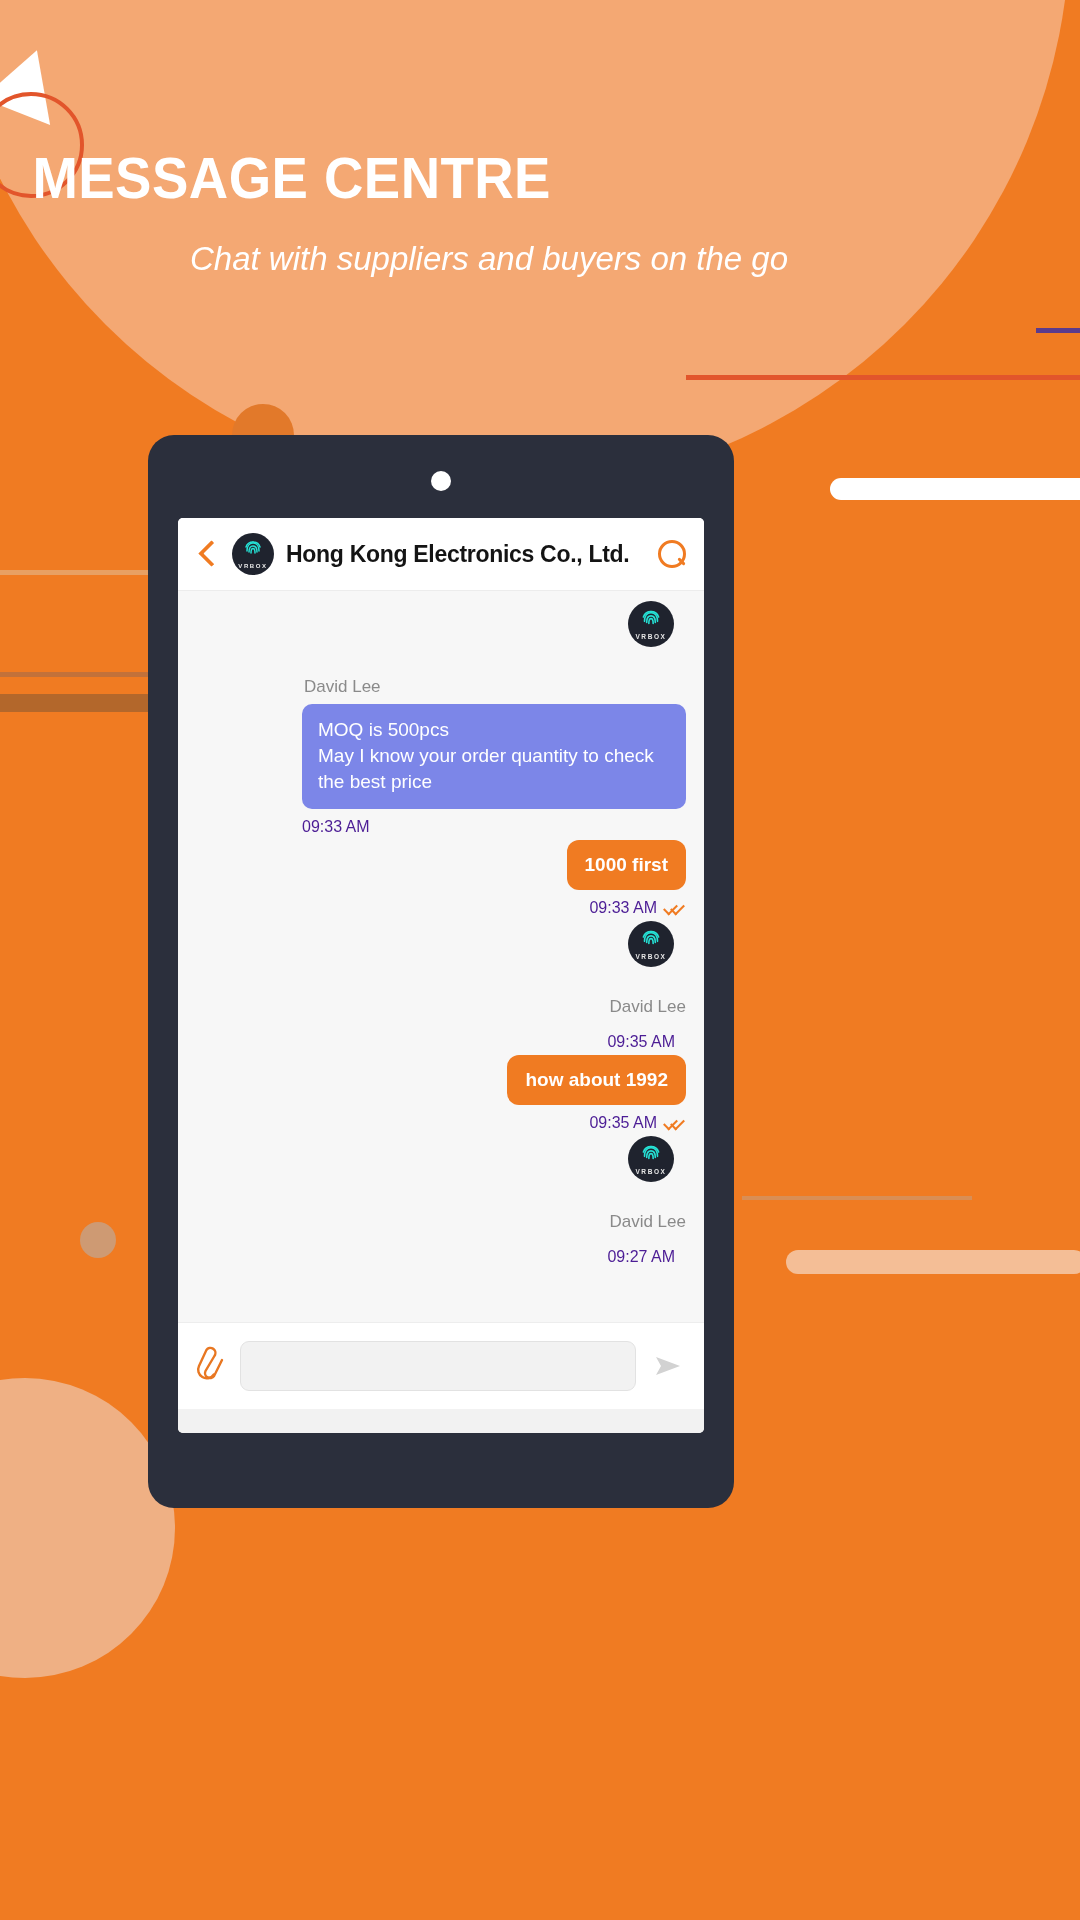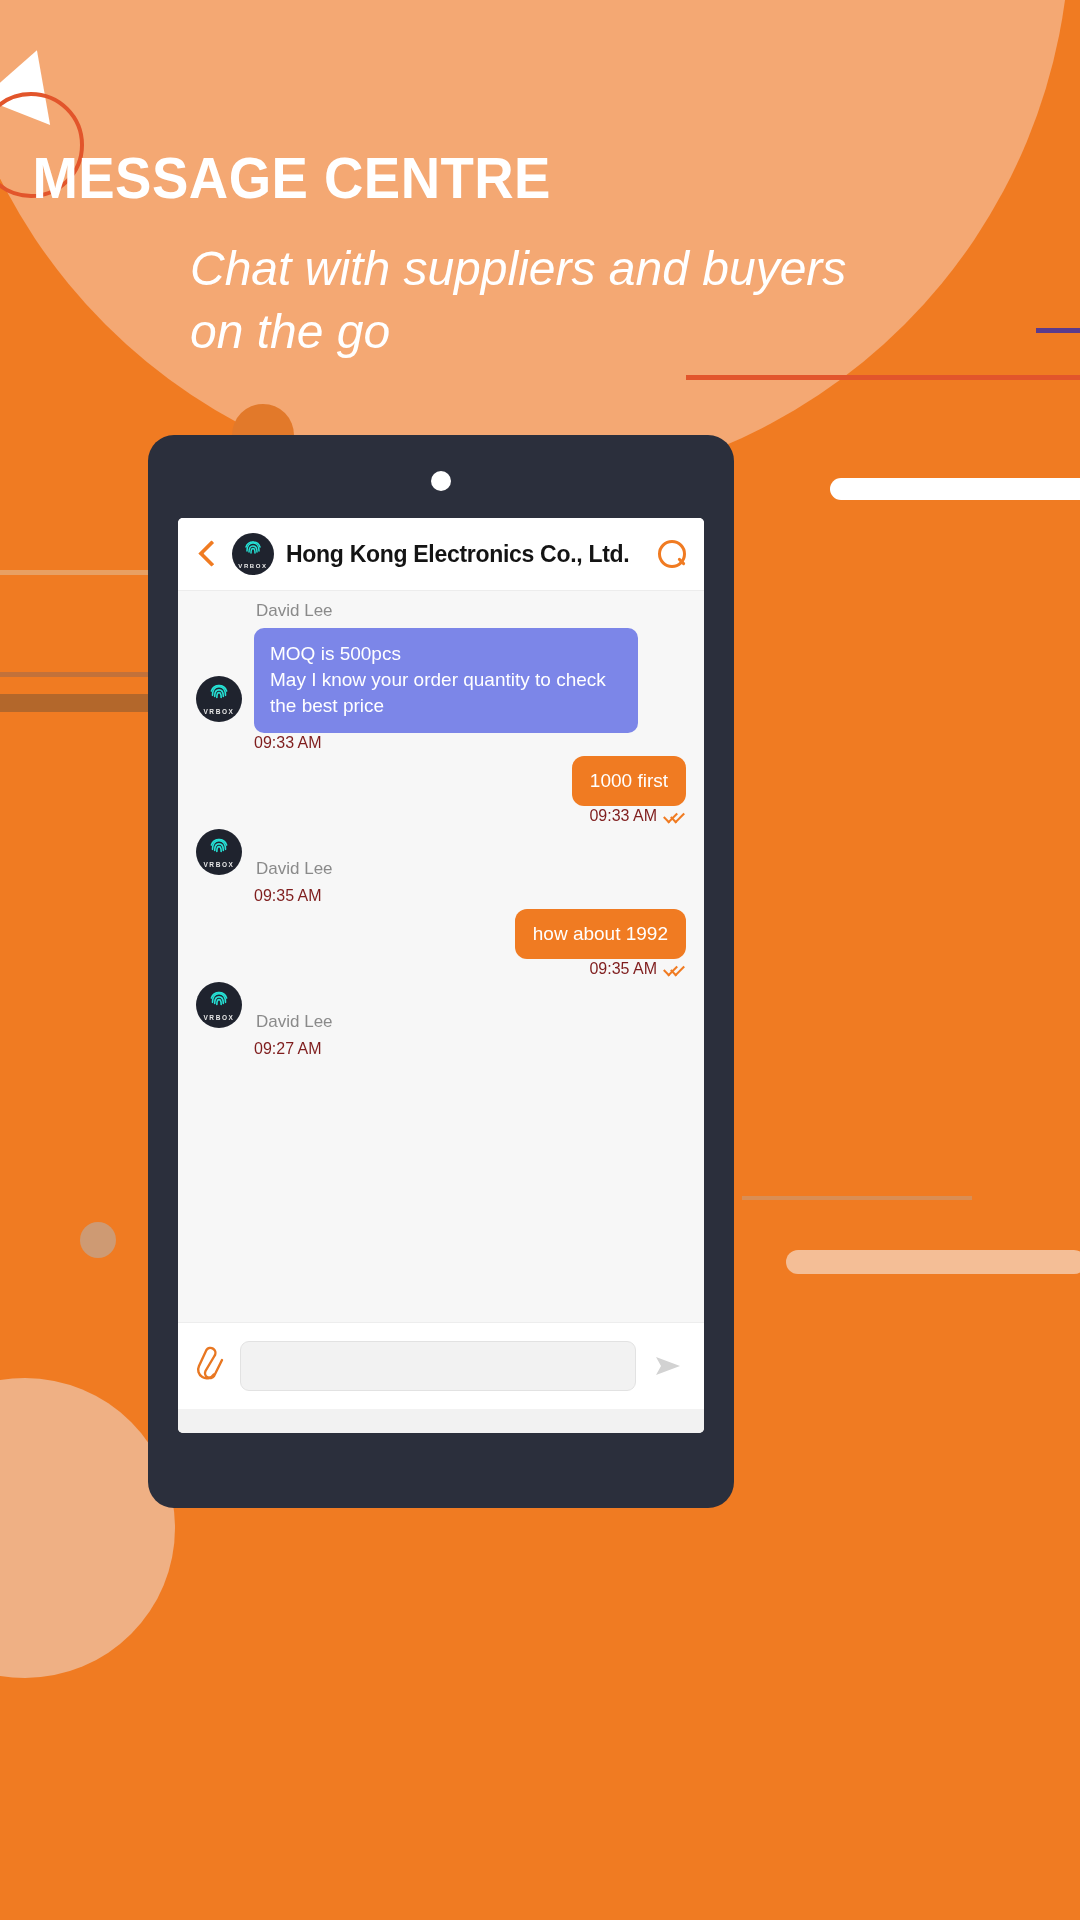--- a/index.html
+++ b/index.html
@@ -64,21 +64,21 @@
   .headline{
     position:absolute;left:0;right:0;top:144px;text-align:left;color:#FFFFFF;
     z-index:5;
   }
   .headline h1{
     margin:0;font-size:58px;letter-spacing:0.5px;font-weight:bold;
     font-family:"Liberation Sans Narrow","Liberation Sans",sans-serif;
     transform:scaleX(0.94);
   }
   .headline p{
-    margin:26px auto 16px;font-size:48px;font-style:italic;line-height:1.32;
+    margin:26px auto 16px;font-size:33px;font-style:italic;line-height:1.32;
     max-width:700px;font-weight:400;
     font-family:"Liberation Sans Narrow","Liberation Sans",sans-serif;
   }
 
   
   .phone{
     position:absolute;left:148px;top:435px;width:586px;height:1073px;
     background:#2B2F3C;border-radius:26px;z-index:6;
   }
   .camera{
@@ -129,34 +129,34 @@
   .search-icon::after{
     content:"";position:absolute;left:21px;top:22px;width:9px;height:3px;
     background:#F07B22;transform:rotate(45deg);border-radius:2px;
   }
 
   
   .messages{
     flex:1;background:#F7F7F7;padding:10px 0 6px;overflow:hidden;position:relative;
   }
   .msg-row{display:flex;padding:0 18px;margin-bottom:4px;}
-  .msg-row.in{align-items:flex-end;}
+  .msg-row.in{align-items:flex-end;flex-direction:column;}
   .msg-row.out{justify-content:flex-end;}
   .msg-col{display:flex;flex-direction:column;}
   .sender{
     font-size:17px;color:#8A8A8A;margin:0 0 7px 2px;
   }
   .bubble{
     border-radius:10px;padding:13px 16px;font-size:19px;line-height:1.38;
     color:#FFFFFF;max-width:352px;word-wrap:break-word;white-space:pre-line;
   }
   .bubble.in{background:#7C86E8;}
-  .bubble.out{background:#F07B22;border-radius:12px;padding:12px 18px;}
+  .bubble.out{background:#F07B22;border-radius:12px;padding:12px 18px;font-weight:bold;}
   .stamp{
-    font-size:16px;color:#7f1d1d;margin-top:1px;display:flex;align-items:center;gap:7px;
+    font-size:16px;color:#4c1d95;margin-top:9px;display:flex;align-items:center;gap:7px;
   }
   .stamp.right{justify-content:flex-end;}
   .ticks{display:inline-block;width:22px;height:14px;position:relative;}
   .ticks i{
     position:absolute;display:block;width:11px;height:6px;
     border-left:2.5px solid #F07B22;border-bottom:2.5px solid #F07B22;
     transform:rotate(-45deg);top:3px;
   }
   .ticks i:nth-child(1){left:0;}
   .ticks i:nth-child(2){left:7px;}

